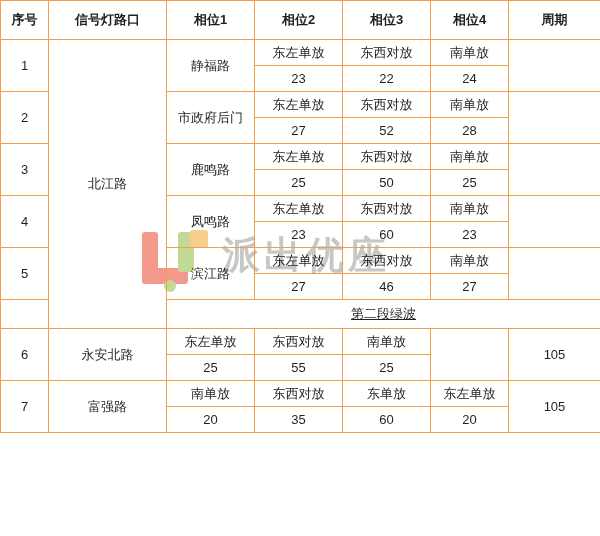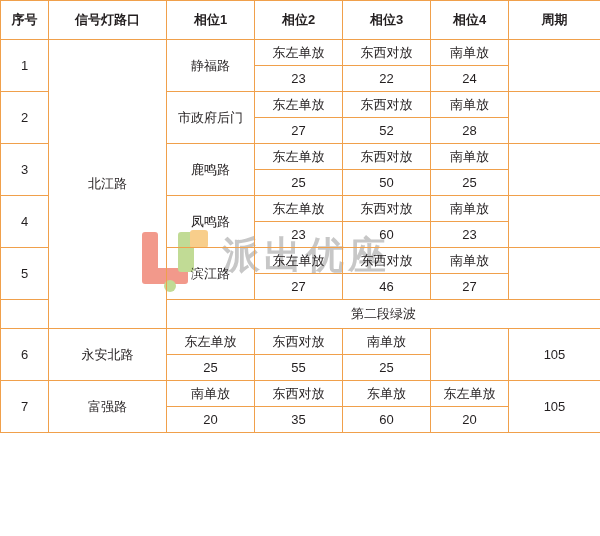--- a/index.html
+++ b/index.html
@@ -54,20 +54,21 @@
   td.name { font-size: 13px; line-height: 17px; }
   td.group {
     font-size: 13px;
     width: 118px;
   }
   .phase-label { height: 25px; font-size: 13px; font-family: Liberation Mono, monospace; }
   .phase-value { height: 25px; font-size: 13px; margin-left: 9px; }
   .band-row td {
     height: 28px;
     font-size: 13px;
+    text-decoration: underline;
   }
   .empty-cell { border: 1px solid #f0a04b; }
 
   
   #watermark {
     position: absolute;
     left: 0;
     top: 0;
     width: 600px;
     height: 442px;

